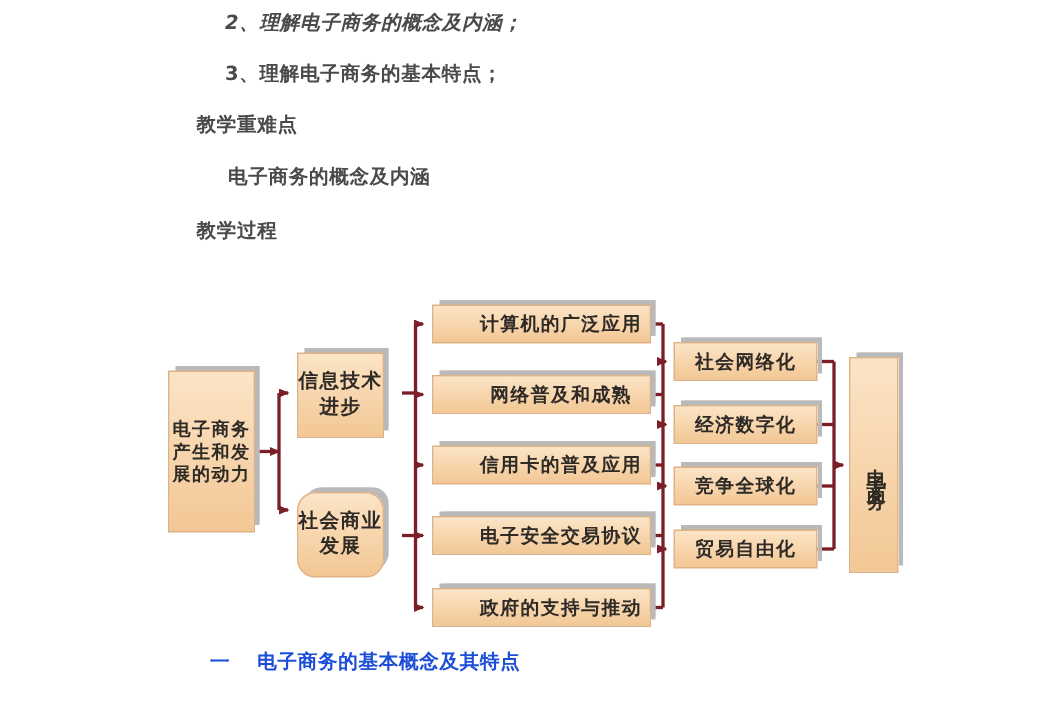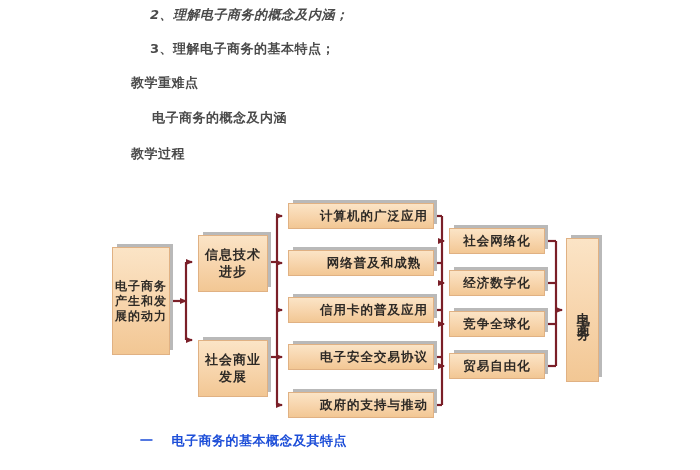--- a/index.html
+++ b/index.html
@@ -75,26 +75,26 @@
     top: 247px;
     width: 58px;
     height: 108px;
     font-size: 12px;
     padding: 2px;
   }
 
   
   .node.c2 {
     left: 198px;
-    width: 70px;
+    width: 58px;
     height: 57px;
     font-size: 13px;
   }
   .node.c2.a { top: 235px; }
-  .node.c2.b { top: 340px; }
+  .node.c2.b { top: 328px; border-radius: 12px; }
 
   
   .node.c3 {
     left: 288px;
     width: 146px;
     height: 26px;
     font-size: 12.5px;
     padding-left: 26px;
   }
   .node.c3.r1 { top: 203px; }

